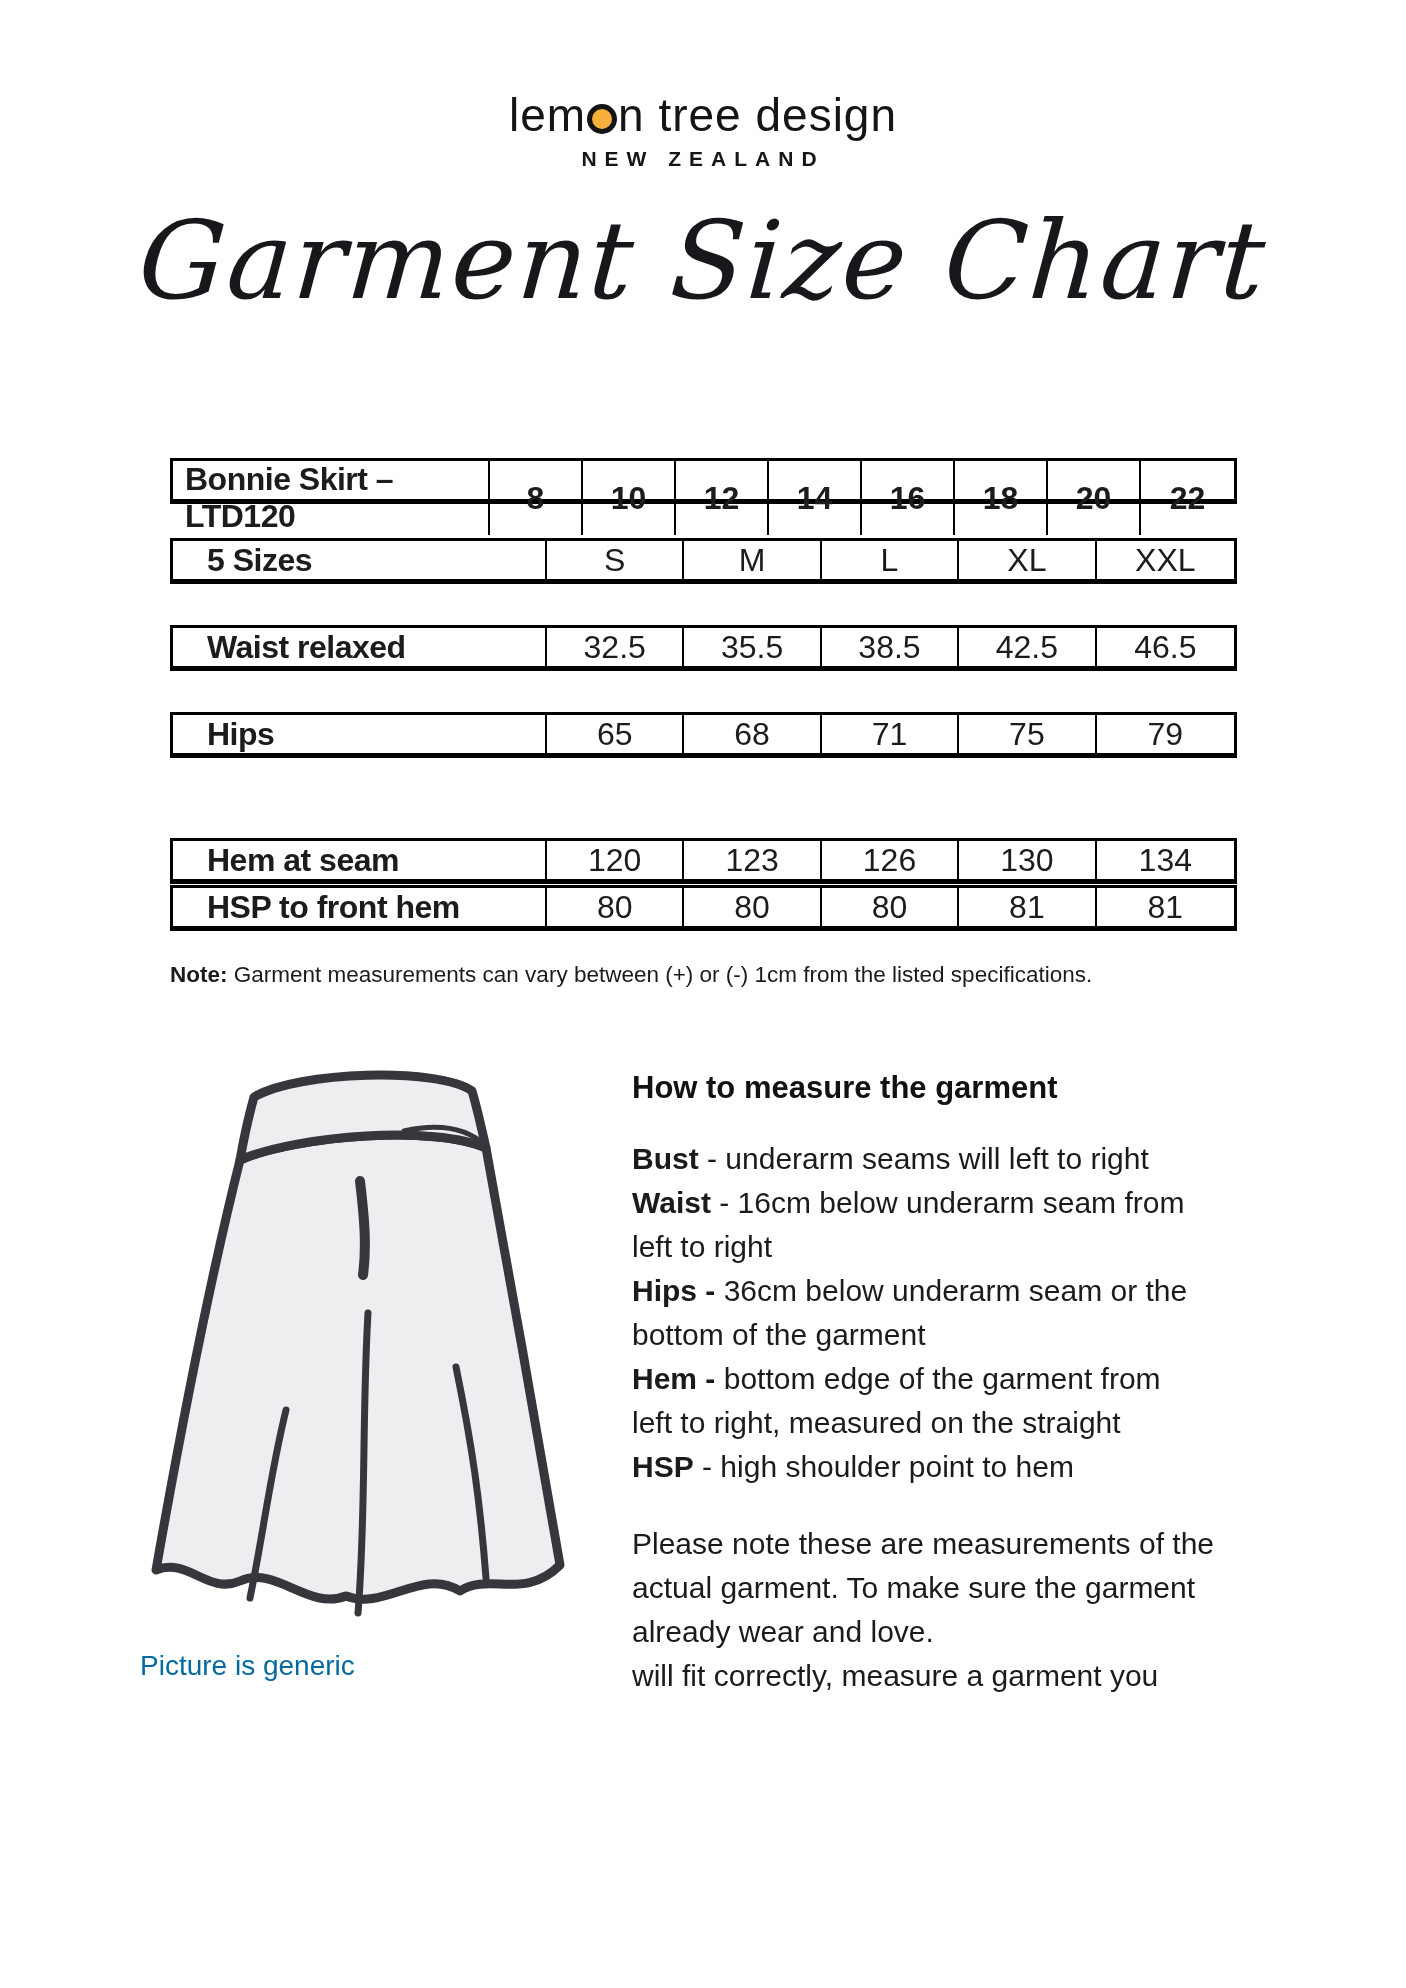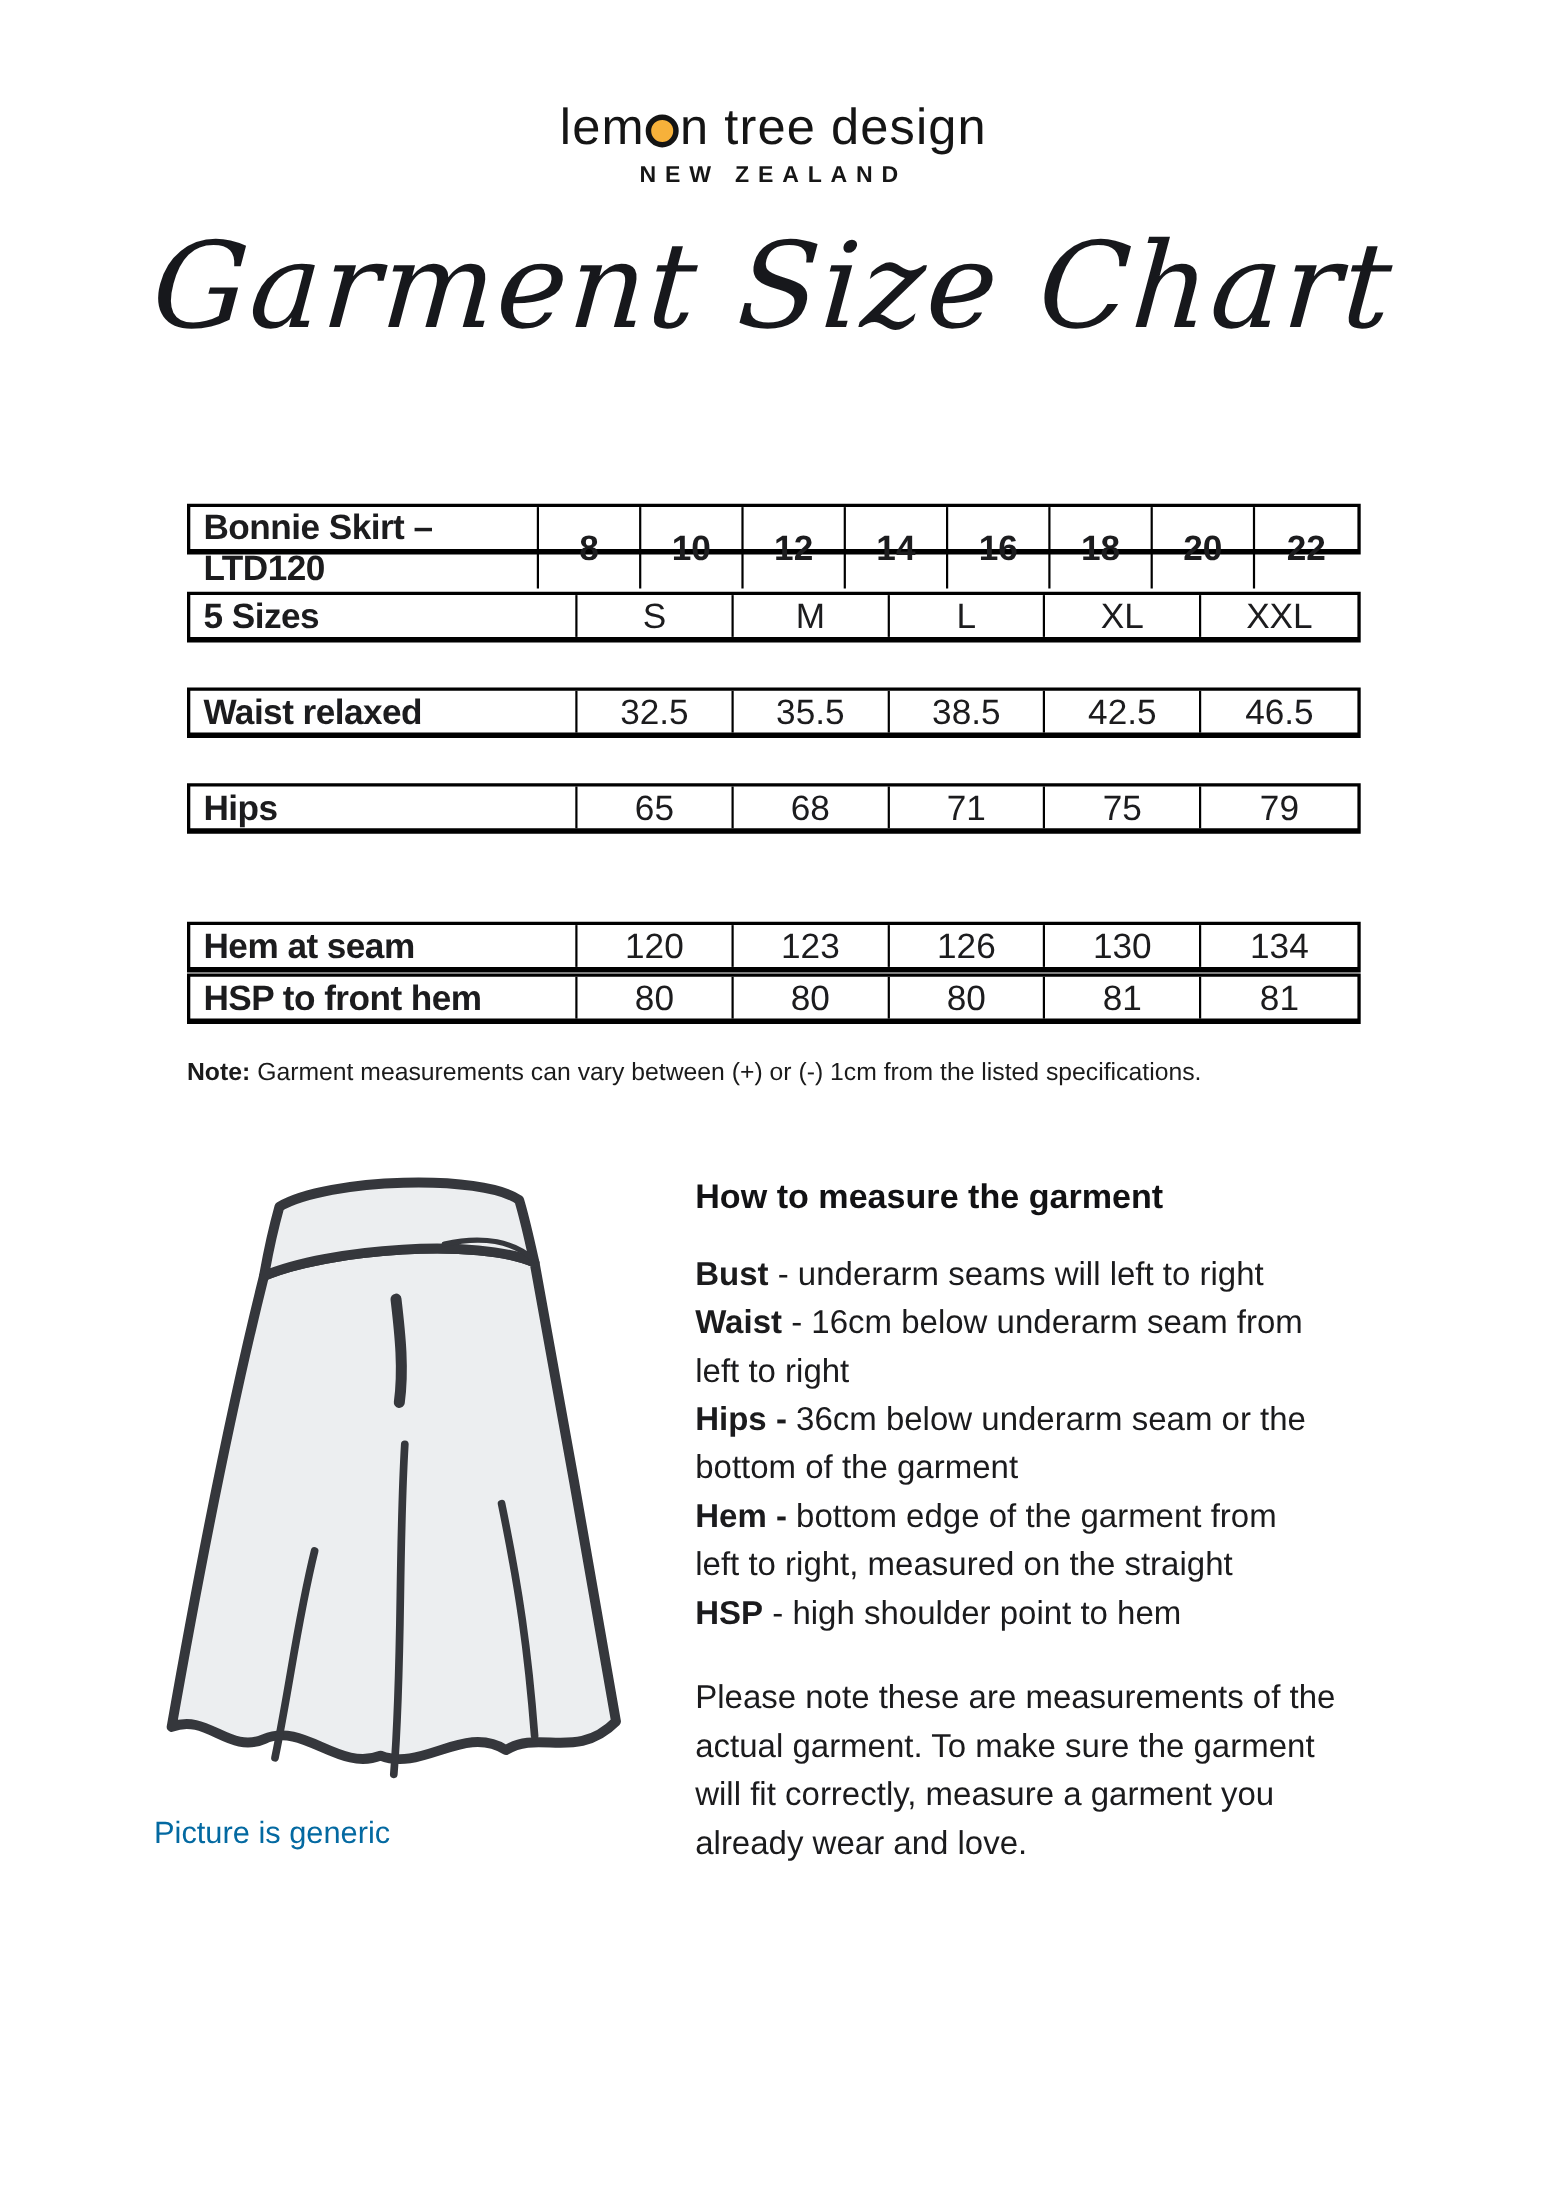--- a/index.html
+++ b/index.html
@@ -31,21 +31,21 @@
   .size-table{position:absolute;left:170px;width:1067px;height:46px;display:grid;
     border:3px solid var(--table-border);border-bottom-width:5px;background:#fff;
     font-size:32px;}
   .size-table .st-label{display:flex;align-items:center;padding-left:12px;
     font-weight:bold;border-right:2px solid var(--table-border);letter-spacing:-0.5px;}
   .size-table .st-cell{display:flex;align-items:center;justify-content:center;
     border-right:2px solid var(--table-border);}
   .size-table .st-cell:last-child{border-right:none;}
   .t-product{top:458px;grid-template-columns:317px repeat(8,1fr);}
   .t-product .st-cell{font-weight:bold;}
-  .t-row{grid-template-columns:352px repeat(5,1fr);}
+  .t-row{grid-template-columns:352px repeat(5,1fr);padding-left:22px;}
   .t-sizes{top:538px;}
   .t-waist{top:625px;}
   .t-hips{top:712px;}
   .t-hem{top:798px;margin-top:40px;}
   .t-hsp{top:885px;}
 
   
   .note{position:absolute;left:170px;top:962px;width:1100px;font-size:22.5px;color:#1b1b1b;}
   .note b{font-weight:bold;}
 
@@ -167,18 +167,18 @@
 
     <div class="hm-item"><b>Hips -</b><span> 36cm below underarm seam or the</span><br><span>bottom of the garment</span></div>
 
     <div class="hm-item"><b>Hem -</b><span> bottom edge of the garment from</span><br><span>left to right, measured on the straight</span></div>
 
     <div class="hm-item"><b>HSP</b><span> - high shoulder point to hem</span></div>
 
     <div class="howto-footer">
       <span>Please note these are measurements of the</span>
       <span>actual garment. To make sure the garment</span>
+      <span>already wear and love.</span>
       <span>will fit correctly, measure a garment you</span>
-      <span>already wear and love.</span>
     </div>
   </div>
 
 </div>
 
 </body></html>

